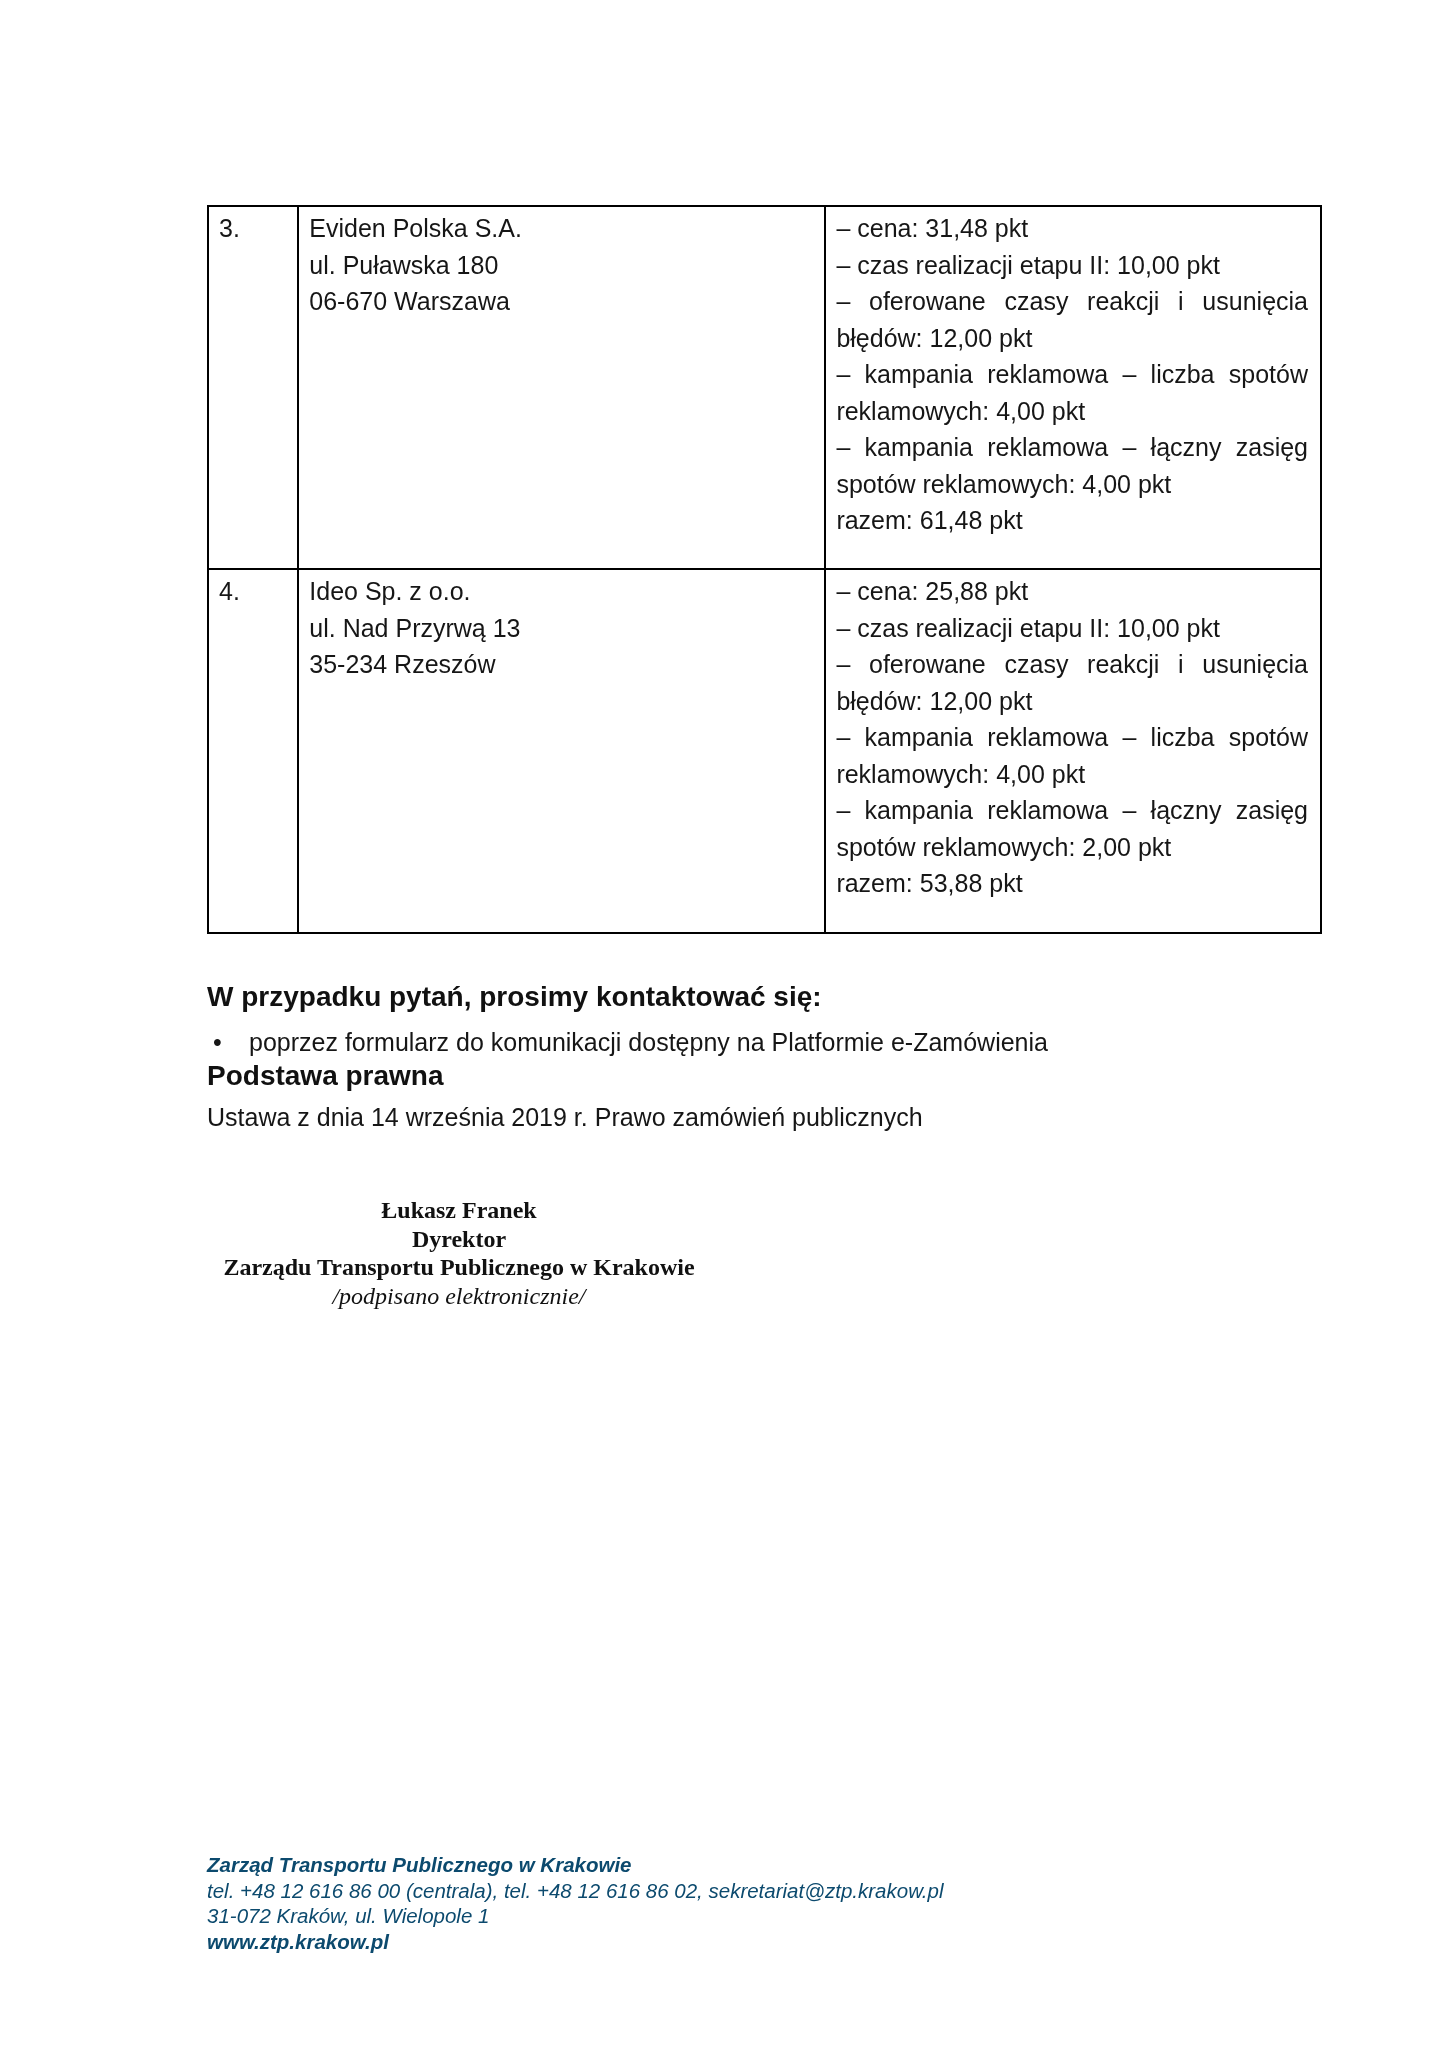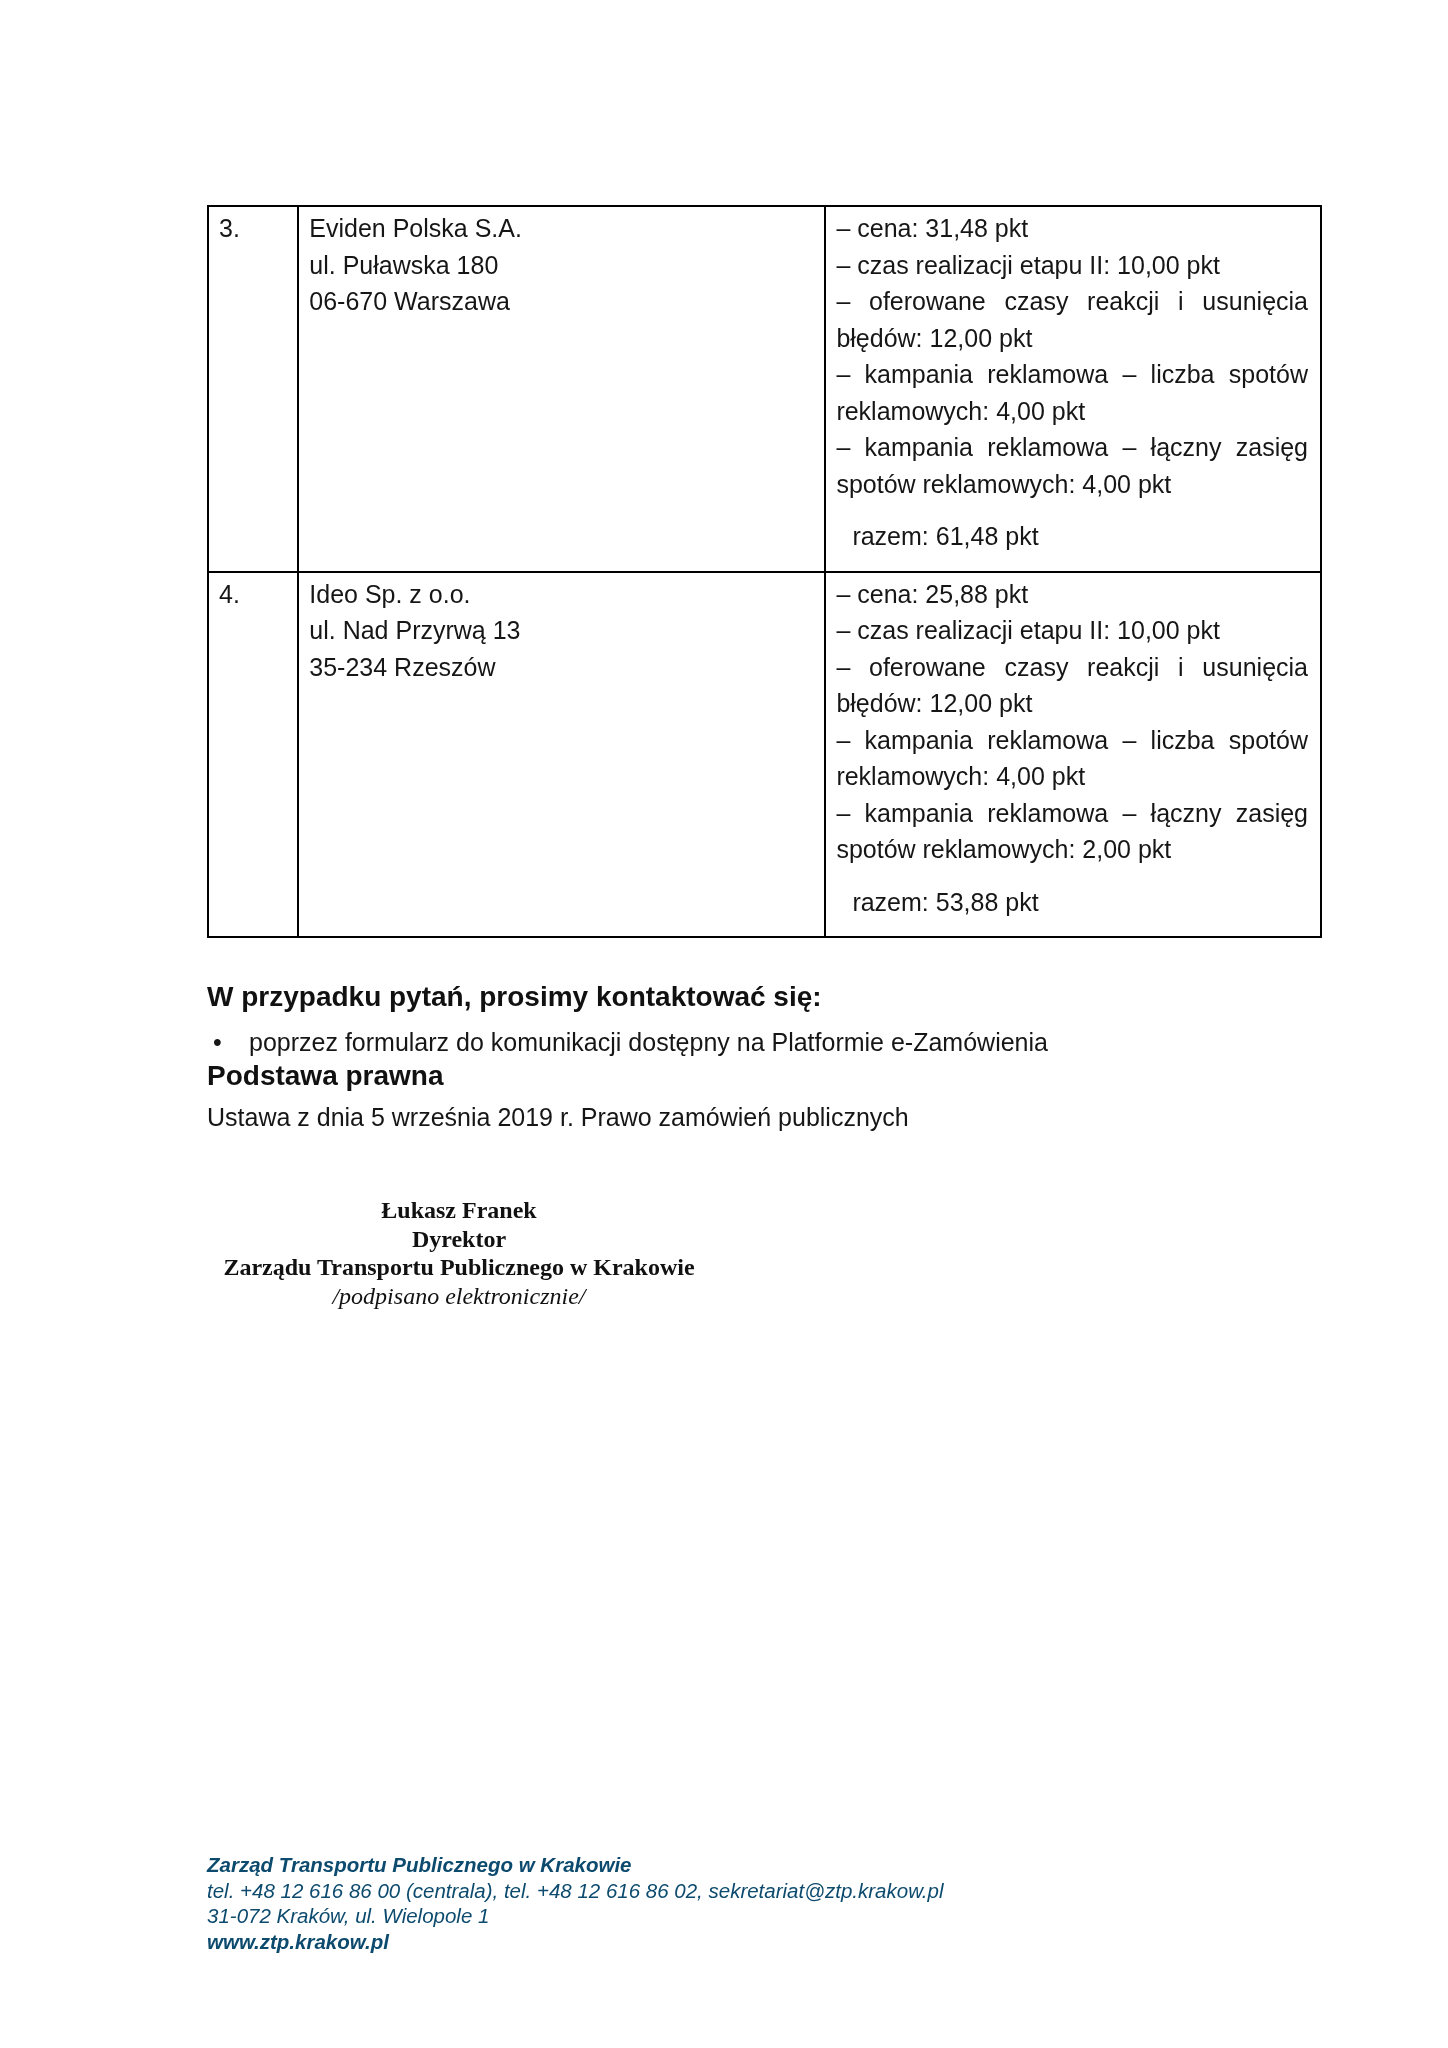--- a/index.html
+++ b/index.html
@@ -31,21 +31,21 @@
     box-sizing: border-box;
     overflow: hidden;
   }
   td.col-num   { width: 86px;  padding-left: 11px; }
   td.col-firm  { width: 502px; padding-left: 14px; }
   td.col-score { width: 472px; padding-left: 10px; }
   tr.row-3 td { height: 363px; }
   tr.row-4 td { height: 364px; }
   .firm-line { white-space: nowrap; }
   .score-item { margin: 0; text-align: justify; }
-  .score-total { margin: 16px; text-align: left; }
+  .score-total { margin: 0; text-align: left; }
 
   
   .contact-heading, .legal-heading {
     position: absolute; left: 207px;
     font-size: 28px; font-weight: bold;
     line-height: 32px; color: #111;
     white-space: nowrap;
   }
   .contact-heading { top: 981px; }
   .legal-heading   { top: 1060px; }
@@ -130,21 +130,21 @@
   </table>
 
   <div class="contact-heading">W przypadku pytań, prosimy kontaktować się:</div>
 
   <div class="bullet-row">
     <span class="bullet-dot">•</span>
     <span>poprzez formularz do komunikacji dostępny na Platformie e-Zamówienia</span>
   </div>
 
   <div class="legal-heading">Podstawa prawna</div>
-  <div class="legal-text">Ustawa z dnia 5 września 2019 r. Prawo zamówień publicznych</div>
+  <div class="legal-text">Ustawa z dnia 14 września 2019 r. Prawo zamówień publicznych</div>
 
   <div class="signature">
     <div class="sig-line">Łukasz Franek</div>
     <div class="sig-line">Dyrektor</div>
     <div class="sig-line">Zarządu Transportu Publicznego w Krakowie</div>
     <div class="sig-note">/podpisano elektronicznie/</div>
   </div>
 
   <div class="footer">
     <div class="f-bold">Zarząd Transportu Publicznego w Krakowie</div>

